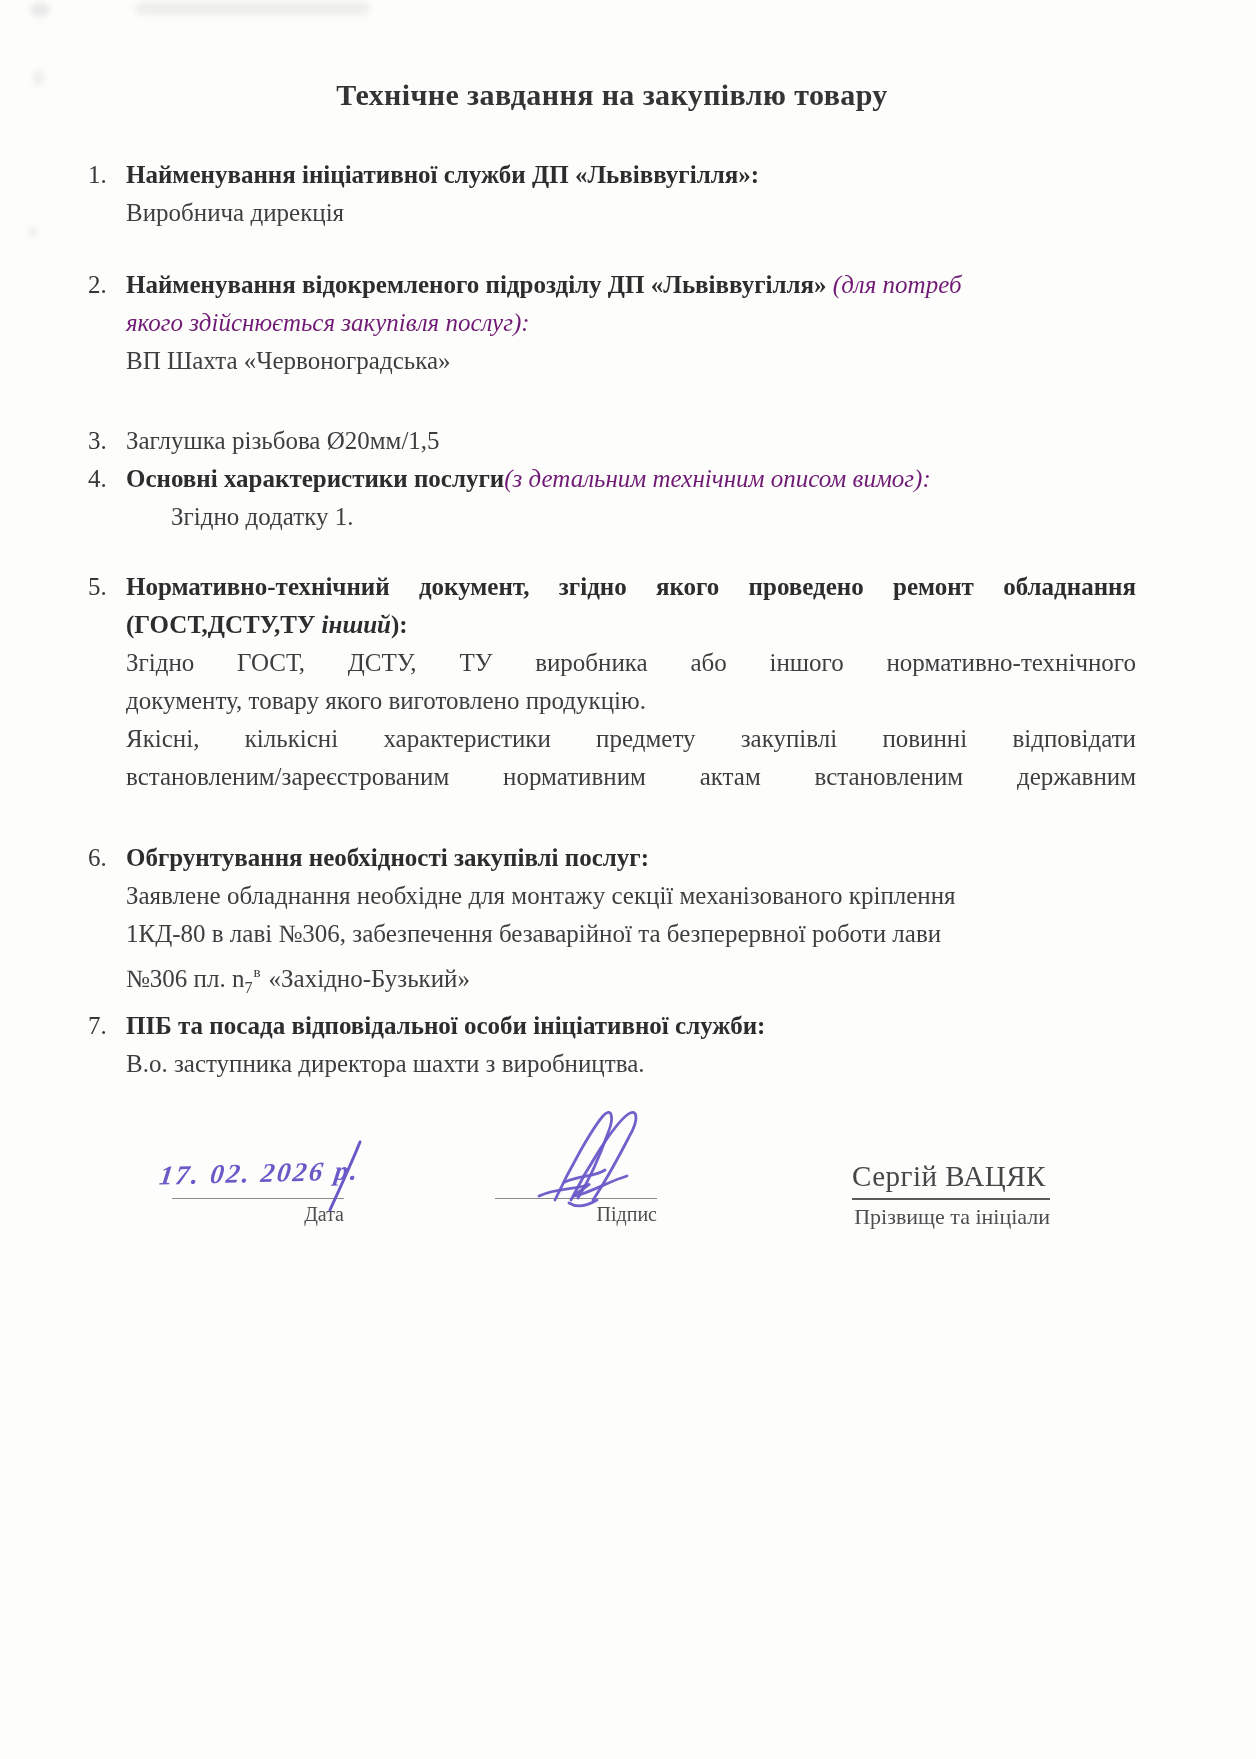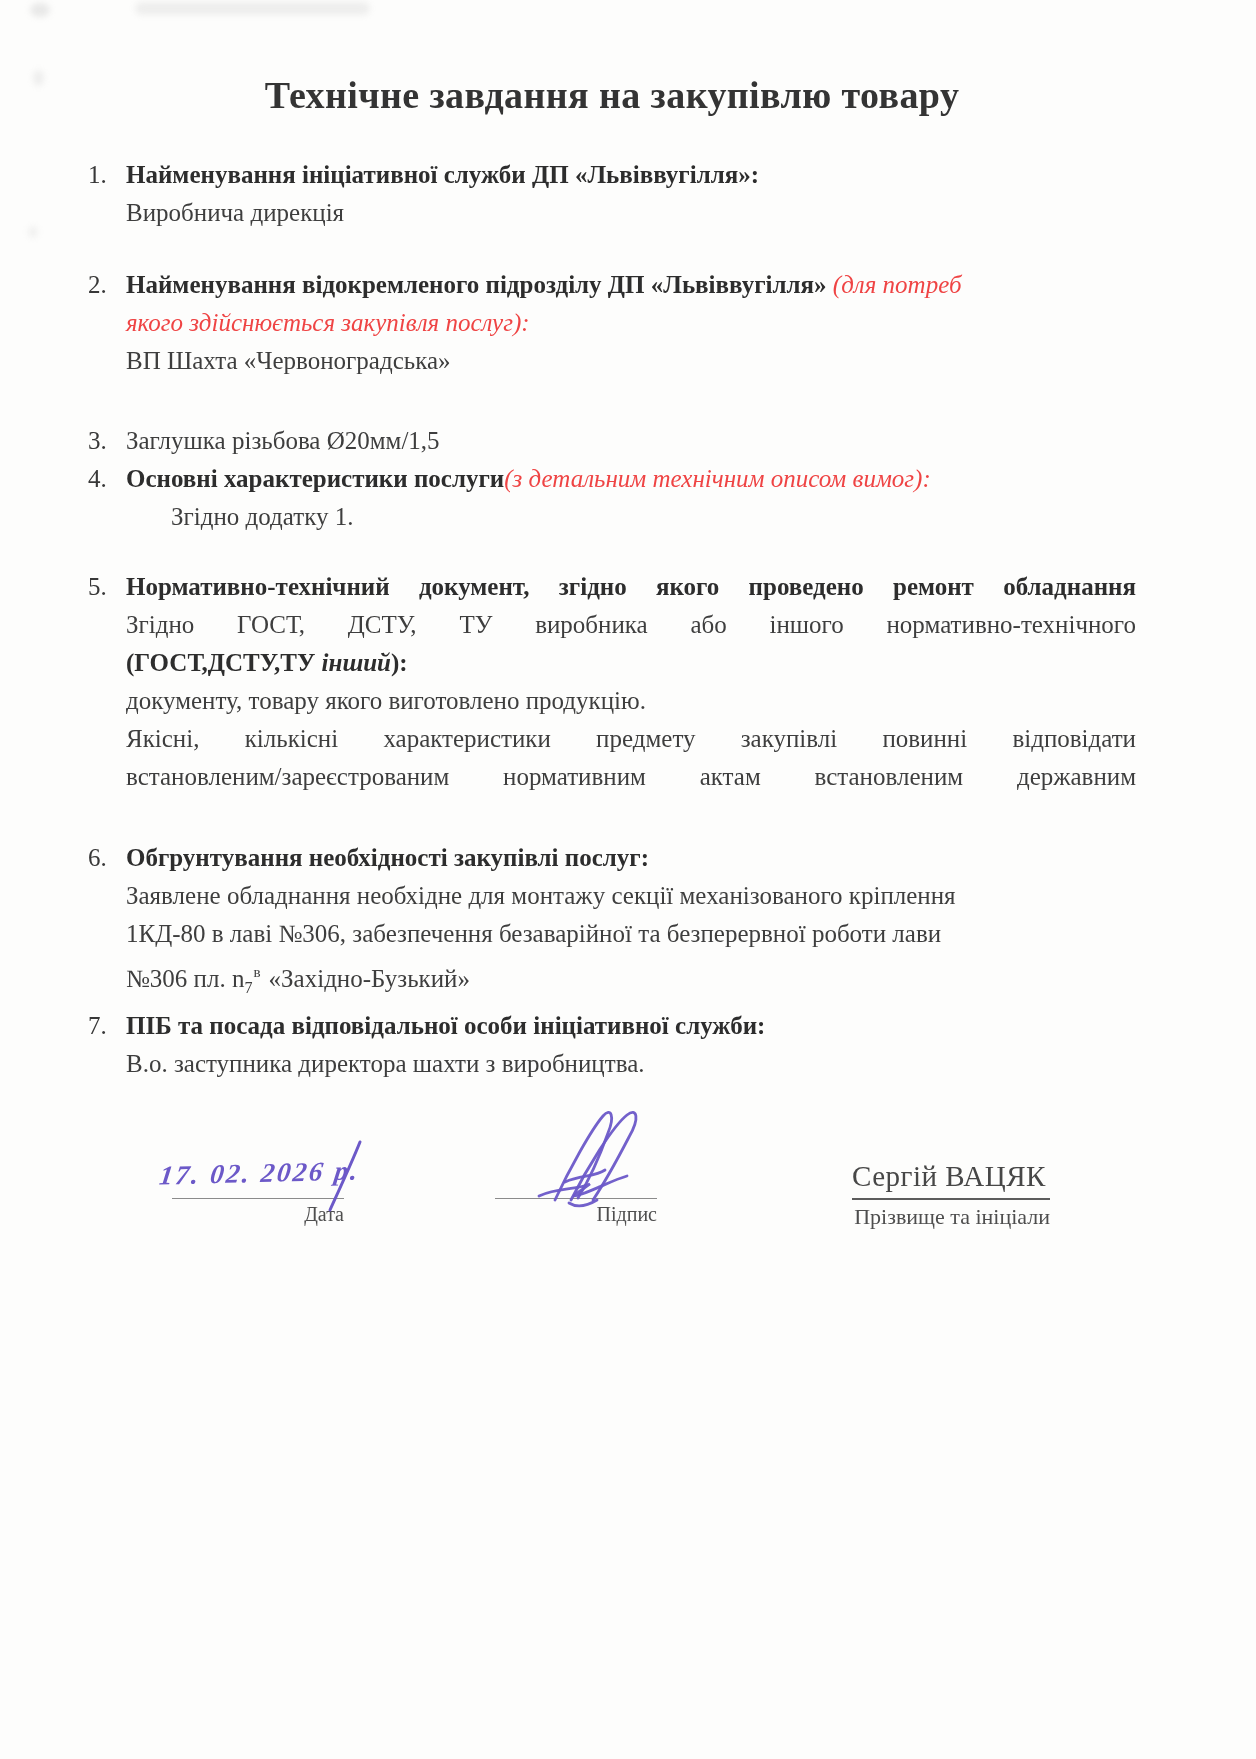--- a/index.html
+++ b/index.html
@@ -16,32 +16,32 @@
   .artifact { position:absolute; background:#b9b9b9; border-radius:50%; filter:blur(3px); }
   .a1 { left:135px; top:2px;  width:235px; height:13px; opacity:.22; border-radius:8px; }
   .a2 { left:30px;  top:3px;  width:20px;  height:14px; opacity:.30; }
   .a3 { left:33px;  top:70px; width:11px;  height:16px; opacity:.22; }
   .a4 { left:28px;  top:226px;width:10px;  height:12px; opacity:.18; }
 
   .title {
     margin:0 0 0 88px; padding-top:76px;
     width:1048px;
     text-align:center;
-    font-size:38px; font-weight:700; letter-spacing:.4px;
+    font-size:30px; font-weight:700; letter-spacing:.4px;
     color:#343434;
     line-height:38px;
   }
 
   .list { margin-left:88px; width:1058px; }
   .item { display:flex; align-items:flex-start; }
   .item-num { width:38px; flex-shrink:0; font-size:25px; line-height:38px; color:#383838; }
   .item-content { width:1010px; font-size:25px; line-height:38px; }
   .line { min-height:38px; }
   .b  { font-weight:700; color:#2d2d2d; }
-  .i  { font-style:italic; color:#ef4444; }
+  .i  { font-style:italic; color:#701a75; }
   .bi { font-weight:700; font-style:italic; color:#2d2d2d; }
   .jl { text-align:justify; text-align-last:justify; }
   .indent1 { padding-left:45px; }
 
   .m-i1 { margin-top:42px; }
   .m-i2 { margin-top:34px; }
   .m-i3 { margin-top:42px; }
   .m-i4 { margin-top:0px;  }
   .m-i5 { margin-top:32px; }
   .m-i6 { margin-top:43px; }
@@ -123,22 +123,22 @@
       <div class="item-content">
         <div class="line"><span class="b">Основні характеристики послуги</span><span class="i">(з детальним технічним описом вимог):</span></div>
         <div class="line indent1">Згідно додатку 1.</div>
       </div>
     </div>
 
     <div class="item m-i5">
       <span class="item-num">5.</span>
       <div class="item-content">
         <div class="line b jl">Нормативно-технічний документ, згідно якого проведено ремонт обладнання</div>
+        <div class="line"><span class="b">(ГОСТ,ДСТУ,ТУ </span><span class="bi">інший</span><span class="b">):</span></div>
         <div class="line jl">Згідно ГОСТ, ДСТУ, ТУ виробника або іншого нормативно-технічного</div>
-        <div class="line"><span class="b">(ГОСТ,ДСТУ,ТУ </span><span class="bi">інший</span><span class="b">):</span></div>
         <div class="line">документу, товару якого виготовлено продукцію.</div>
         <div class="line jl">Якісні, кількісні характеристики предмету закупівлі повинні відповідати</div>
         <div class="line jl">встановленим/зареєстрованим нормативним актам встановленим державним</div>
       </div>
     </div>
 
     <div class="item m-i6">
       <span class="item-num">6.</span>
       <div class="item-content">
         <div class="line b">Обгрунтування необхідності закупівлі послуг:</div>

